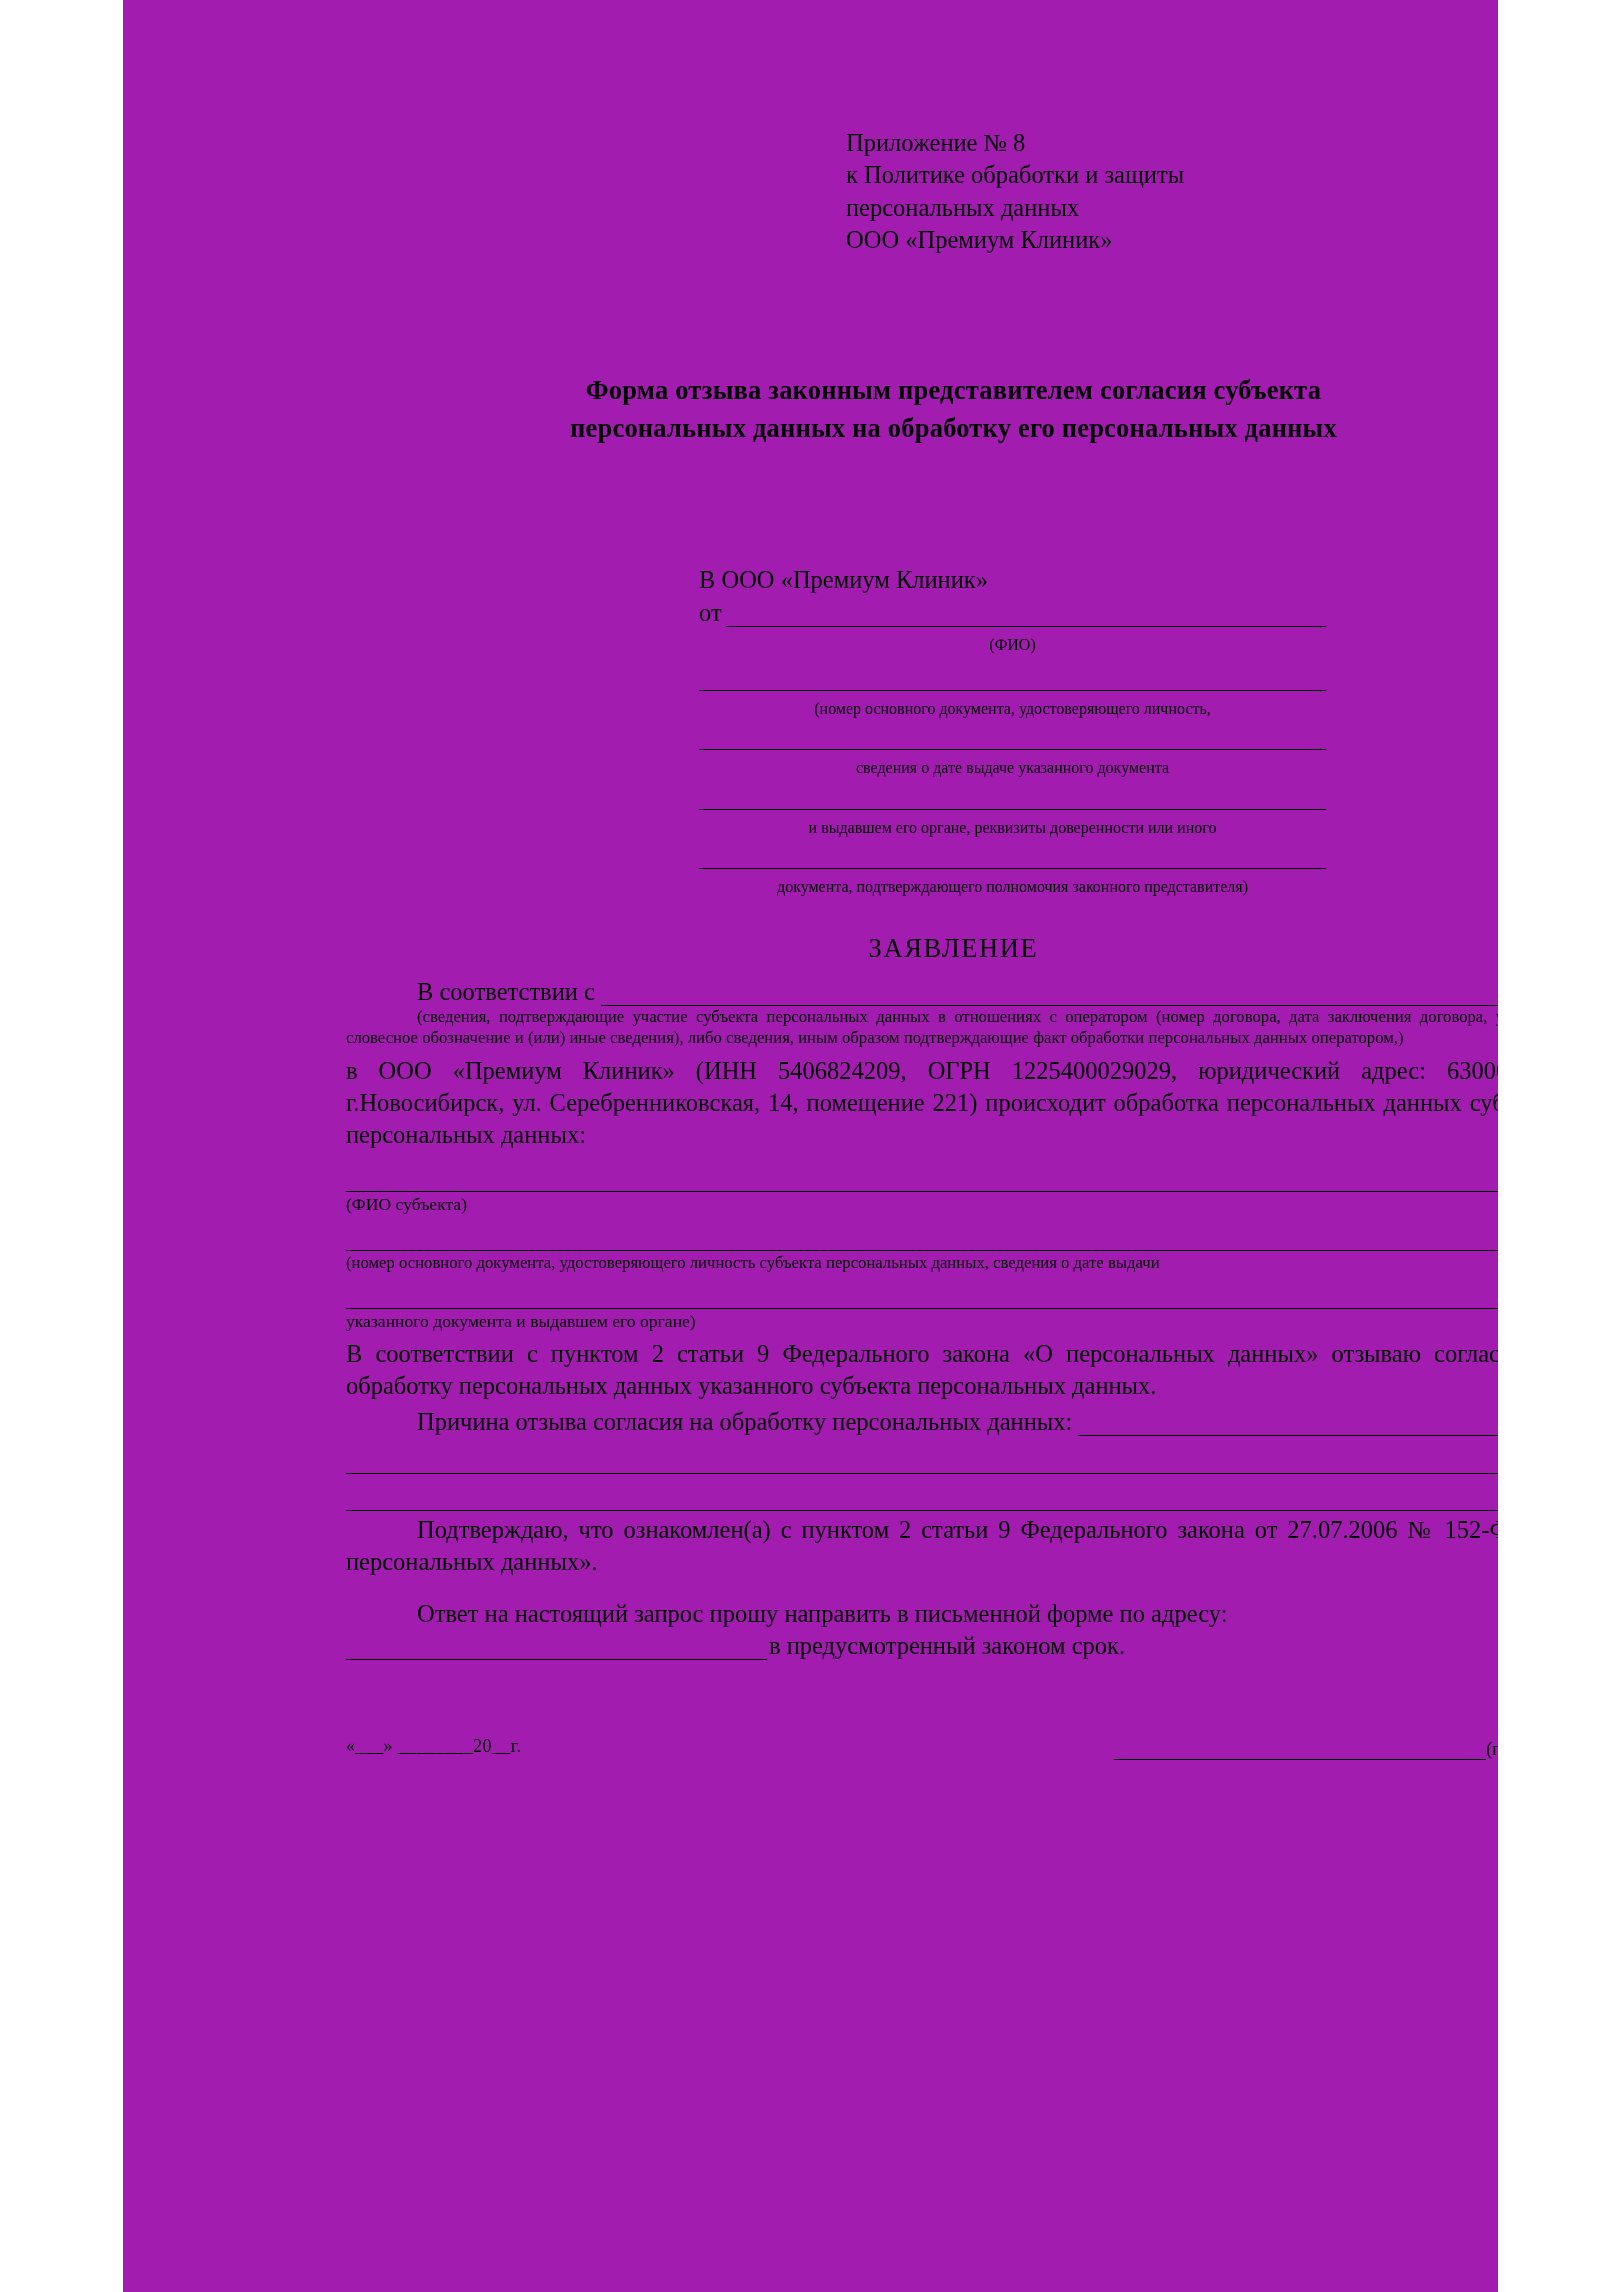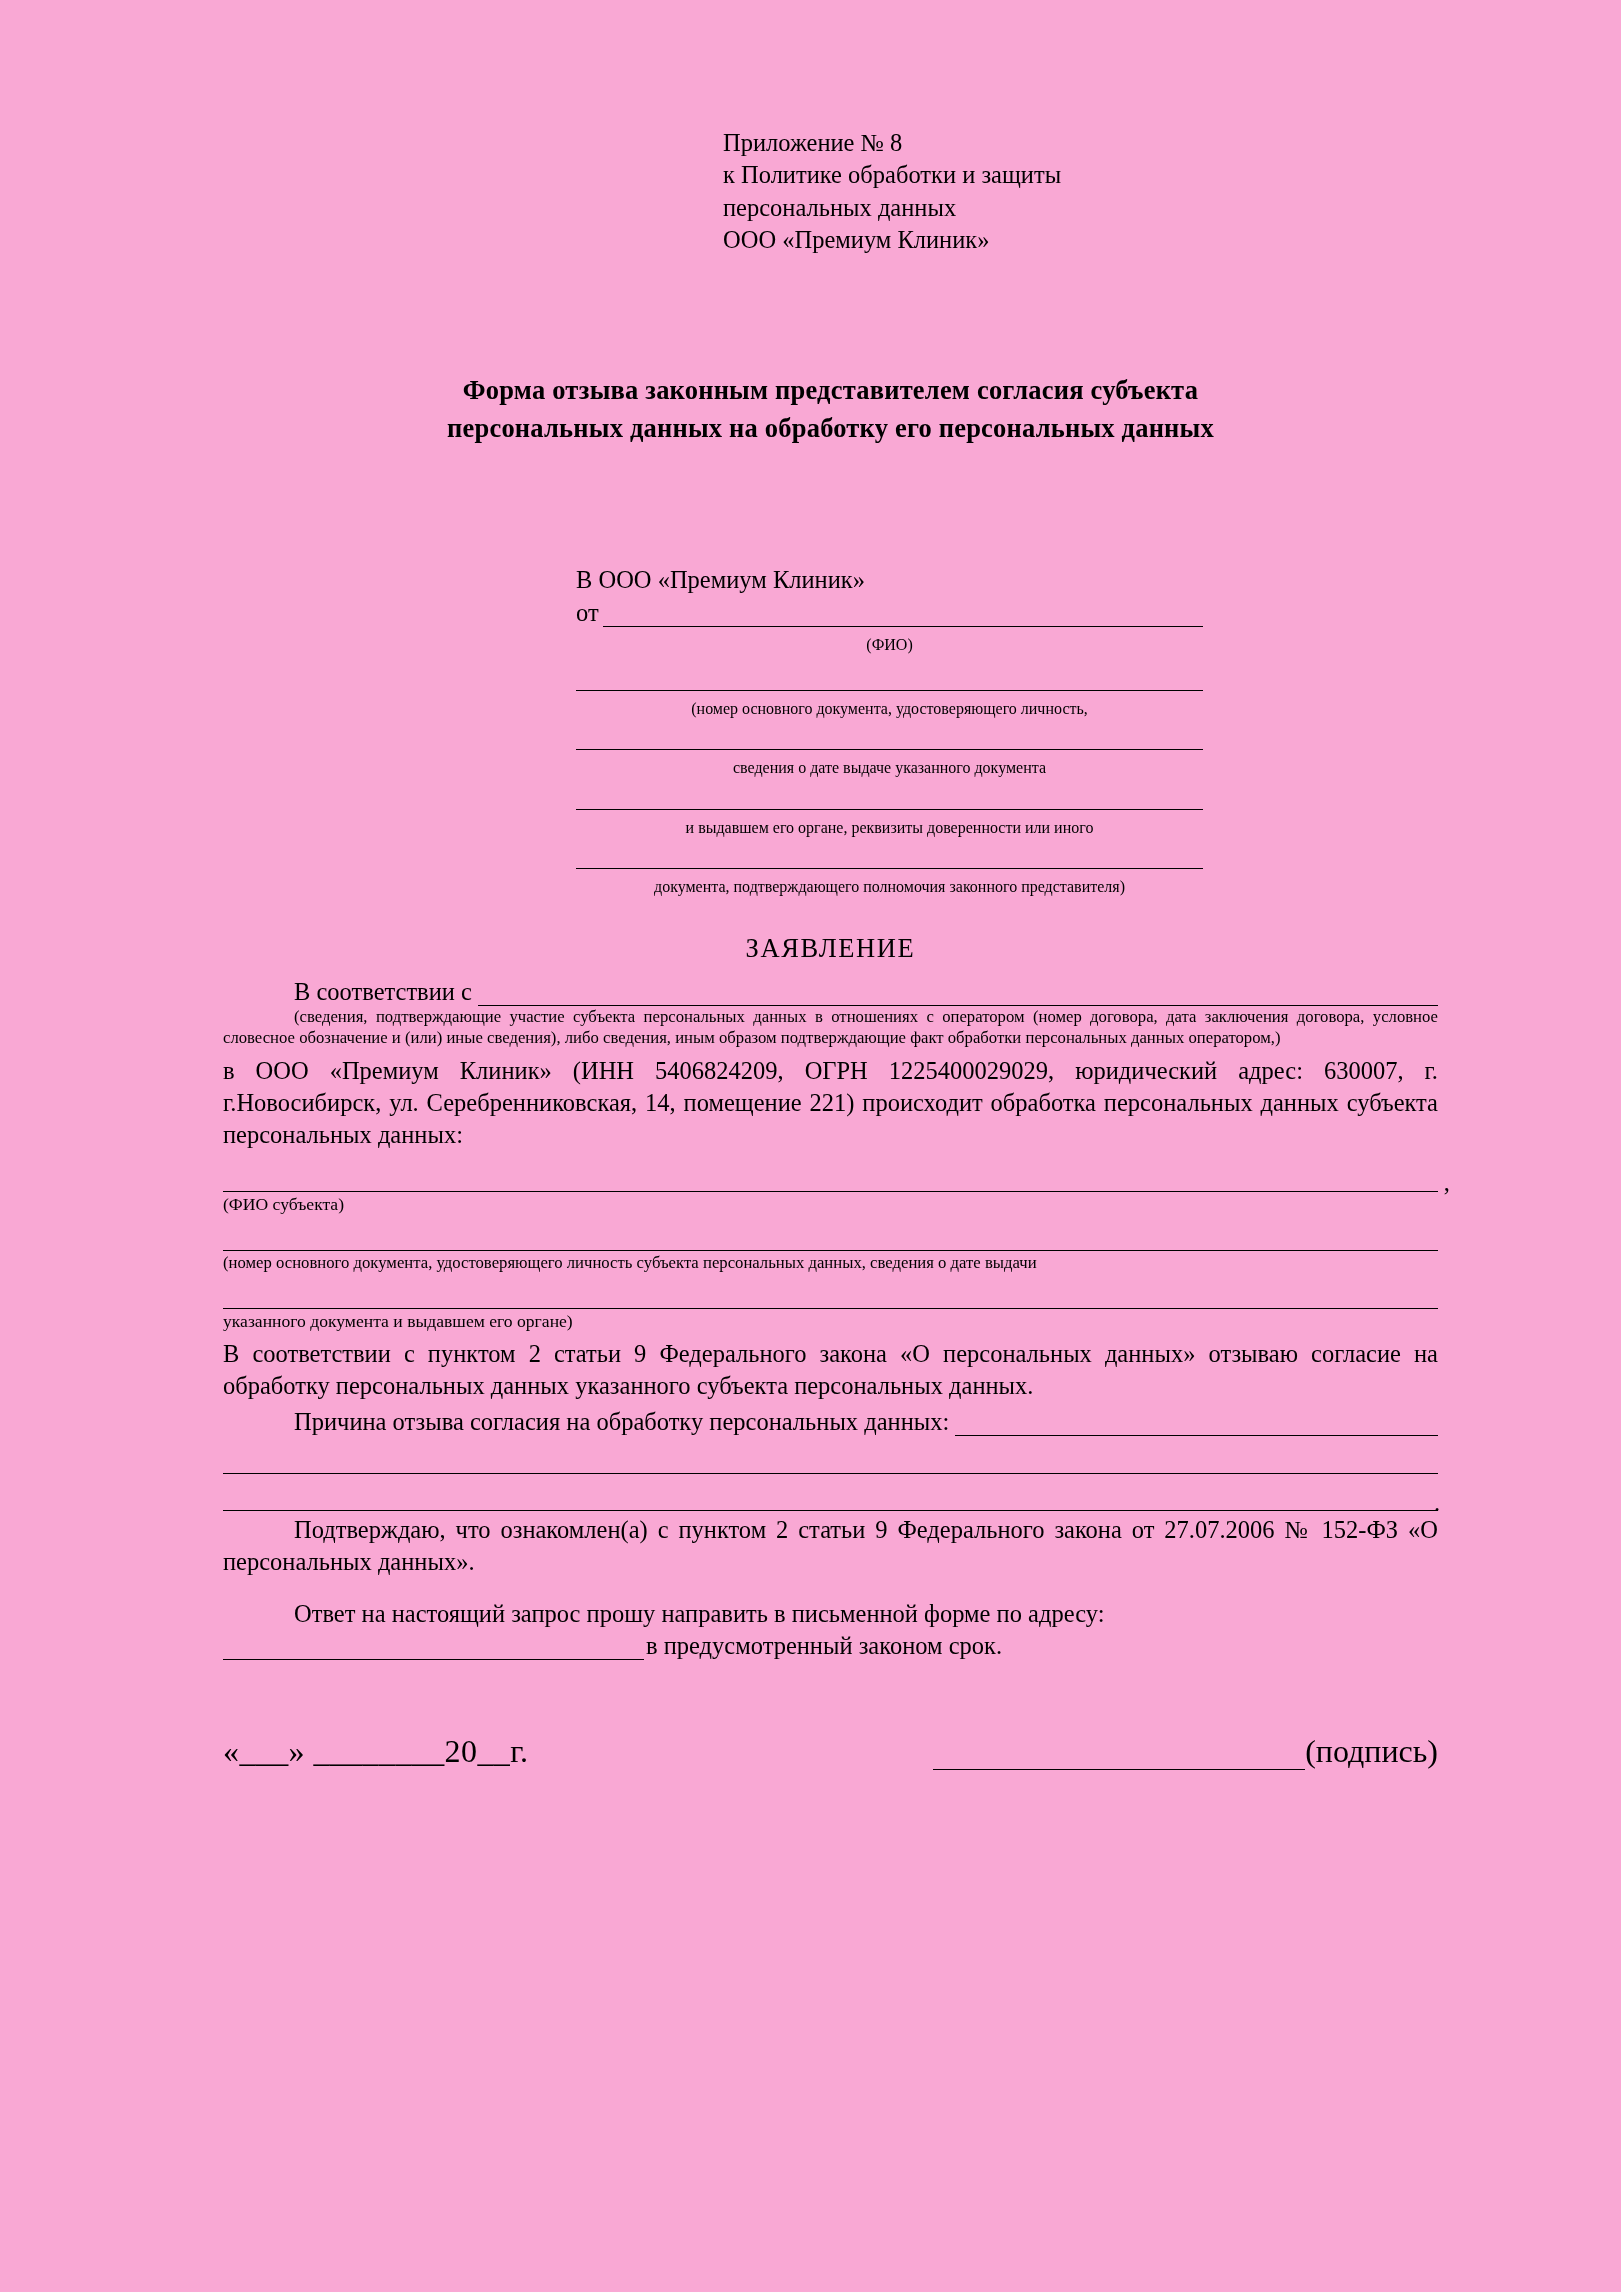--- a/index.html
+++ b/index.html
@@ -6,24 +6,24 @@
     margin: 0;
     padding: 0;
     background: #ffffff;
   }
   body {
     font-family: "Liberation Serif", serif;
     color: #000000;
   }
   .page {
     position: relative;
-    width: 1621px;
+    width: 1375px;
     height: 2293px;
     margin: 0 auto;
-    background: #f9a8d4;
+    background: #a21caf;
     overflow: hidden;
   }
   .inner {
     position: absolute;
     left: 223px;
     top: 127px;
     width: 1215px;
   }
 
   
@@ -146,21 +146,21 @@
     border-bottom: 1.4px solid #000;
     height: 26.5px;
   }
   .addr-row .tail { padding-left: 2px; }
 
   
   .sign-row {
     margin-top: 73px;
     display: flex;
     align-items: center;
-    font-size: 32px;
+    font-size: 18px;
   }
   .sign-left { white-space: nowrap; letter-spacing: 0.4px; }
   .sign-spacer { flex: 1 1 auto; }
   .sign-right { display: flex; align-items: flex-end; white-space: nowrap; }
   .sign-right .blank {
     width: 372px;
     border-bottom: 1.4px solid #000;
     height: 25.5px;
   }
 </style>

